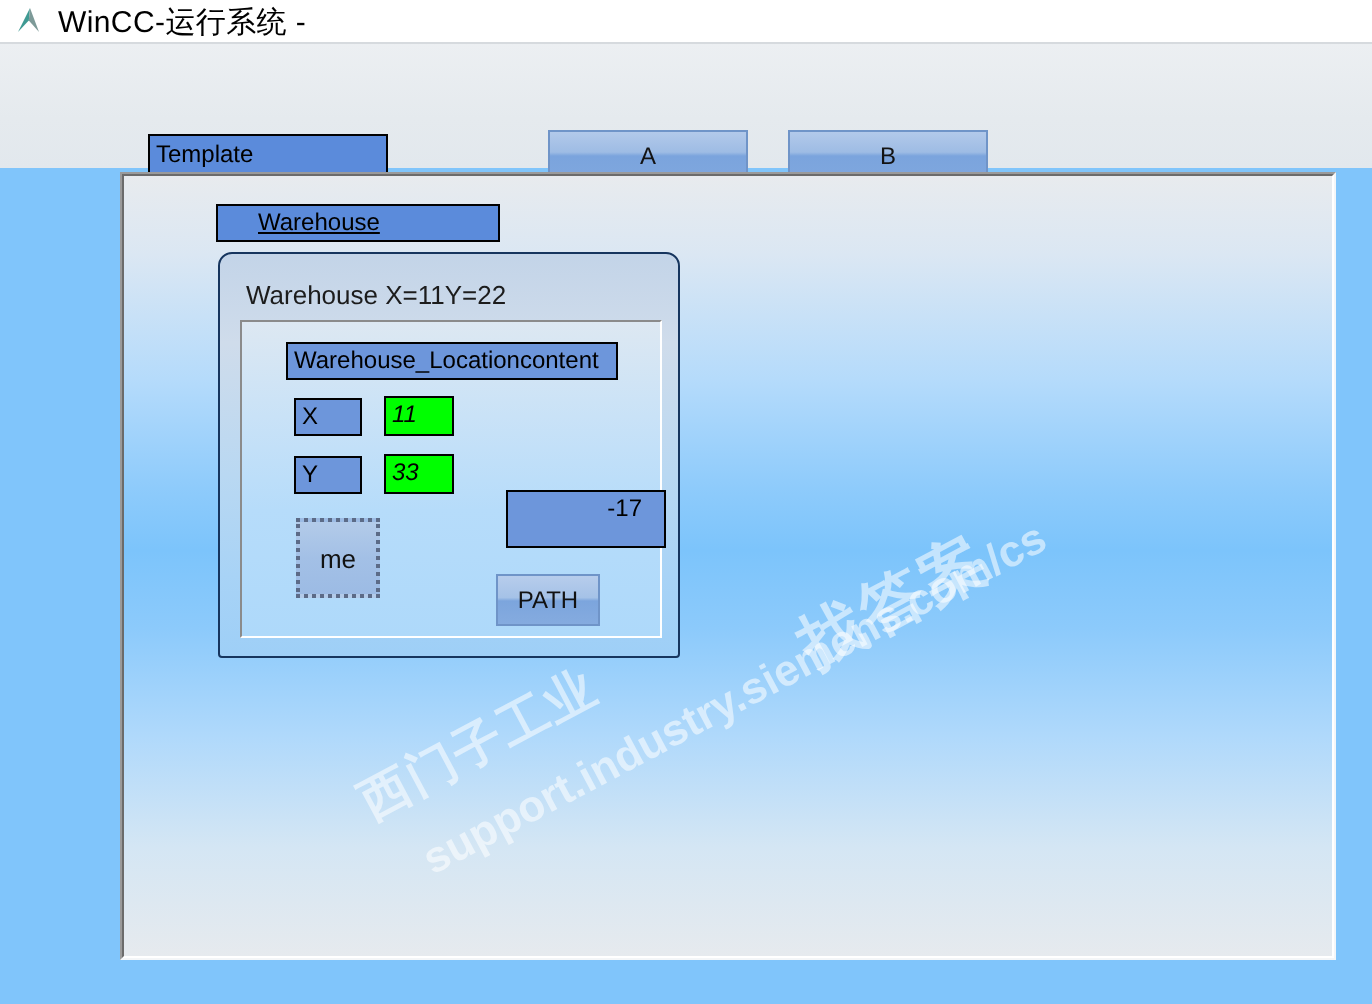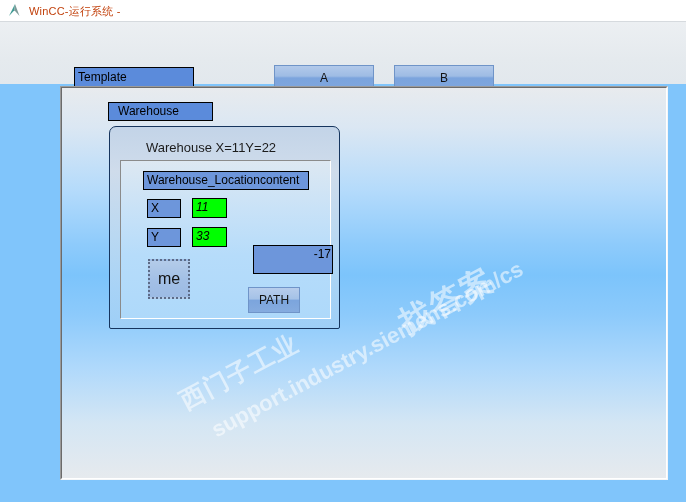--- a/index.html
+++ b/index.html
@@ -32,22 +32,22 @@
     padding-left: 6px;
     box-sizing: border-box;
   }
   .titlebar-icon {
     width: 16px; height: 16px;
     position: relative;
     flex: 0 0 auto;
     margin-right: 7px;
   }
   .title-text {
-    font-size: 11px;
-    color: #c2410c;
+    font-size: 15px;
+    color: #000000;
     letter-spacing: 0.2px;
     white-space: nowrap;
   }
   .titlebar-sep {
     position: absolute;
     left: 0; top: 21px;
     width: 686px; height: 1px;
     background: #d6dade;
   }
 
@@ -153,50 +153,50 @@
     left: 330px; top: 218px;
     font-size: 32px;
     transform: rotate(-28deg);
     letter-spacing: 2px;
   }
 
   
   .wh-label {
     position: absolute;
     left: 46px; top: 14px;
-    width: 105px; height: 19px;
+    width: 142px; height: 19px;
     box-sizing: border-box;
     background: #5b8bdb;
     border: 1px solid #000000;
     font-size: 12px;
     color: #000000;
     line-height: 17px;
-    padding-left: 9px;
-    white-space: nowrap;
-    overflow: hidden;
+    padding-left: 20px;
+    white-space: nowrap;
+    overflow: hidden;
+    text-decoration: underline;
   }
 
   
   .panel {
     position: absolute;
     left: 47px; top: 38px;
     width: 231px; height: 203px;
     box-sizing: border-box;
     border: 1px solid #16355e;
     border-radius: 7px 7px 2px 2px;
     background: linear-gradient(180deg, #c3d4e8 0%, #cfdceb 22%, #b9d8f2 55%, #a8d3f6 80%, #9ecff7 100%);
     padding: 0;
   }
   .panel-title {
     position: absolute;
     left: 13px; top: 13px;
     font-size: 13px;
     color: #1c1c1c;
     white-space: nowrap;
-    margin-left: 23px;
   }
   .panel-inner {
     position: absolute;
     left: 10px; top: 33px;
     width: 211px; height: 159px;
     box-sizing: border-box;
     border-top: 1px solid #8b8b8b;
     border-left: 1px solid #8b8b8b;
     border-right: 1px solid #ffffff;
     border-bottom: 1px solid #ffffff;
@@ -204,21 +204,21 @@
   }
 
   
   .fld {
     position: absolute;
     box-sizing: border-box;
     border: 1px solid #000000;
     font-size: 12px;
     color: #000000;
     line-height: 1;
-    padding: 2px 1px 0 3px;
+    padding: 2px 11px 0 3px;
     white-space: nowrap;
     overflow: hidden;
   }
   .fld-blue   { background: #6d96db; }
   .fld-green  { background: #00ff00; font-style: italic; }
 
   .f-loccontent { left: 22px;  top: 10px;  width: 166px; height: 19px; }
   .f-x      { left: 26px;  top: 38px;  width: 34px;  height: 19px; }
   .f-xval   { left: 71px;  top: 37px;  width: 35px;  height: 20px; }
   .f-y      { left: 26px;  top: 67px;  width: 34px;  height: 19px; }
@@ -226,21 +226,21 @@
   .f-v1     { left: 118px; top: 46px;  width: 80px;  height: 29px; }
   .f-v2     { left: 132px; top: 84px;  width: 80px;  height: 29px; text-align: right; }
 
   .me-button {
     position: absolute;
     left: 27px; top: 98px;
     width: 42px; height: 40px;
     box-sizing: border-box;
     border: 2px dotted #5c6b87;
     background: linear-gradient(180deg, #b3cbe9 0%, #a3c0e6 50%, #9cbbe4 100%);
-    font-size: 16px;
+    font-size: 13px;
     color: #121212;
     display: flex;
     align-items: center;
     justify-content: center;
   }
 
   .path-button {
     position: absolute;
     left: 127px; top: 126px;
     width: 52px; height: 26px;

